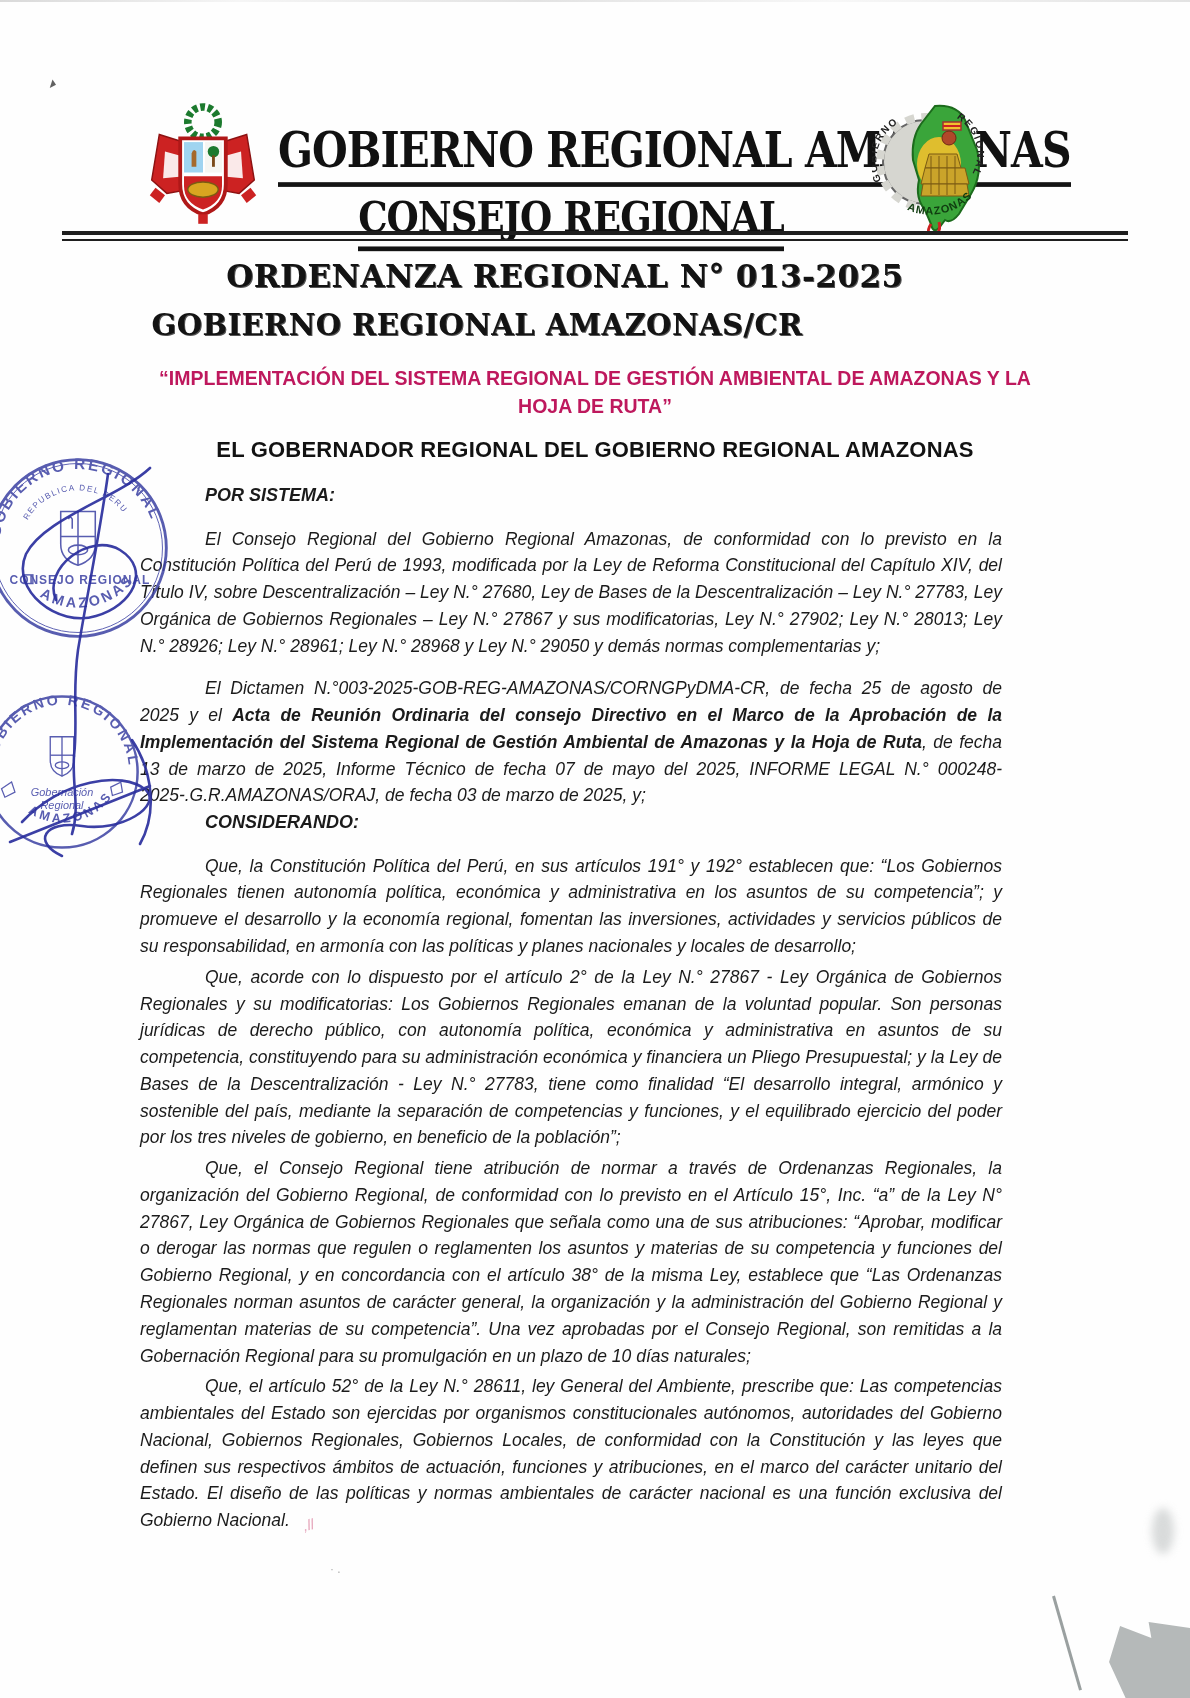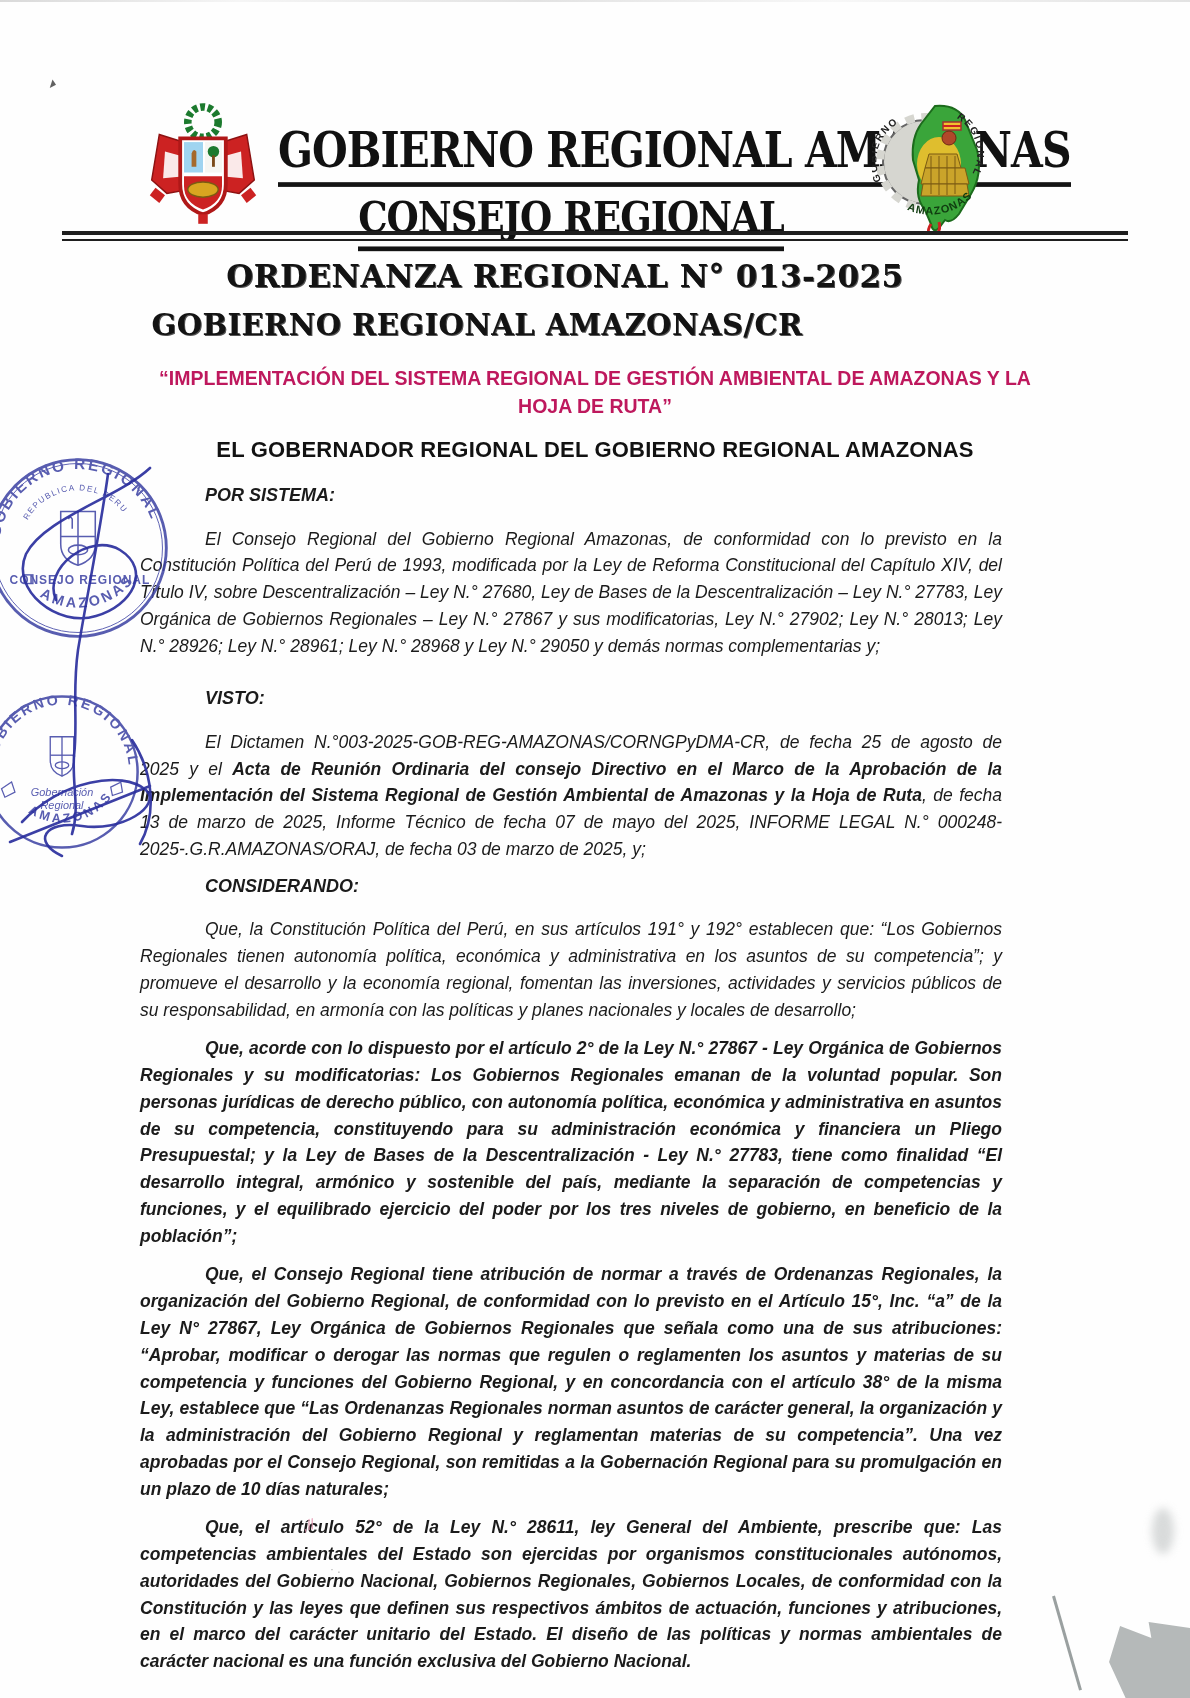--- a/index.html
+++ b/index.html
@@ -36,22 +36,22 @@
     font-weight:bold;font-size:19.5px;line-height:1.45;color:#be185d;}
   .issuer{position:absolute;left:0;top:437px;width:1190px;text-align:center;
     font-weight:bold;font-size:22px;letter-spacing:.2px;color:#121212;}
   
   .body-col{position:absolute;left:140px;top:482px;width:862px;
     font-style:italic;font-size:17.5px;line-height:1.53;text-align:justify;color:#1b1b1b;}
   .sec-heading{font-weight:bold;margin:0 0 0 65px;font-size:18px;}
   .para{margin:16px 0 0 0;text-indent:65px;}
   .para.first{}
   .gap-lg{margin-top:26px;}
-  .gap-md{margin-top:12px;font-weight:bold;}
-  .gap-sm{margin-top:10px;}
+  .gap-md{margin-top:4px;}
+  .gap-sm{margin-top:0;}
   .b{font-weight:bold;font-style:italic;}
   
   .stamp1{position:absolute;left:-18px;top:452px;width:192px;height:192px;opacity:.88;}
   .stamp2{position:absolute;left:-22px;top:688px;width:168px;height:168px;opacity:.88;}
   .signatures{position:absolute;left:0;top:440px;width:480px;height:440px;pointer-events:none;}
   
   .pink-mark{position:absolute;left:303px;top:1516px;color:#e29ab2;font-size:15px;font-style:italic;
     transform:rotate(-12deg);opacity:.85;}
   .gray-dots{position:absolute;left:330px;top:1562px;color:#9a9a9a;font-size:12px;opacity:.8;}
   .fold-shape{position:absolute;left:1098px;top:1598px;width:92px;height:100px;background:#b5b9b9;
@@ -139,21 +139,20 @@
   <div class="ordinance-subtitle">GOBIERNO REGIONAL AMAZONAS/CR</div>
 
   <div class="subject">“IMPLEMENTACIÓN DEL SISTEMA REGIONAL DE GESTIÓN AMBIENTAL DE AMAZONAS Y LA HOJA DE RUTA”</div>
 
   <div class="issuer">EL GOBERNADOR REGIONAL DEL GOBIERNO REGIONAL AMAZONAS</div>
 
   <div class="body-col">
     <p class="sec-heading">POR SISTEMA:</p>
     <p class="para first">El Consejo Regional del Gobierno Regional Amazonas, de conformidad con lo previsto en la Constitución Política del Perú de 1993, modificada por la Ley de Reforma Constitucional del Capítulo XIV, del Título IV, sobre Descentralización – Ley N.° 27680, Ley de Bases de la Descentralización – Ley N.° 27783, Ley Orgánica de Gobiernos Regionales – Ley N.° 27867 y sus modificatorias, Ley N.° 27902; Ley N.° 28013; Ley N.° 28926; Ley N.° 28961; Ley N.° 28968 y Ley N.° 29050 y demás normas complementarias y;</p>
 
-    <p class="sec-heading gap-lg">VISTO:</p>
     <p class="para first"><span>El Dictamen N.°003-2025-GOB-REG-AMAZONAS/CORNGPyDMA-CR, de fecha 25 de agosto de 2025 y el </span><span class="b">Acta de Reunión Ordinaria del consejo Directivo en el Marco de la Aprobación de la Implementación del Sistema Regional de Gestión Ambiental de Amazonas y la Hoja de Ruta</span><span>, de fecha 13 de marzo de 2025, Informe Técnico de fecha 07 de mayo del 2025, INFORME LEGAL N.° 000248-2025-.G.R.AMAZONAS/ORAJ, de fecha 03 de marzo de 2025, y;</span></p>
 
     <p class="sec-heading gap-sm">CONSIDERANDO:</p>
     <p class="para first">Que, la Constitución Política del Perú, en sus artículos 191° y 192° establecen que: “Los Gobiernos Regionales tienen autonomía política, económica y administrativa en los asuntos de su competencia”; y promueve el desarrollo y la economía regional, fomentan las inversiones, actividades y servicios públicos de su responsabilidad, en armonía con las políticas y planes nacionales y locales de desarrollo;</p>
     <p class="para gap-md">Que, acorde con lo dispuesto por el artículo 2° de la Ley N.° 27867 - Ley Orgánica de Gobiernos Regionales y su modificatorias: Los Gobiernos Regionales emanan de la voluntad popular. Son personas jurídicas de derecho público, con autonomía política, económica y administrativa en asuntos de su competencia, constituyendo para su administración económica y financiera un Pliego Presupuestal; y la Ley de Bases de la Descentralización - Ley N.° 27783, tiene como finalidad “El desarrollo integral, armónico y sostenible del país, mediante la separación de competencias y funciones, y el equilibrado ejercicio del poder por los tres niveles de gobierno, en beneficio de la población”;</p>
     <p class="para gap-md">Que, el Consejo Regional tiene atribución de normar a través de Ordenanzas Regionales, la organización del Gobierno Regional, de conformidad con lo previsto en el Artículo 15°, Inc. “a” de la Ley N° 27867, Ley Orgánica de Gobiernos Regionales que señala como una de sus atribuciones: “Aprobar, modificar o derogar las normas que regulen o reglamenten los asuntos y materias de su competencia y funciones del Gobierno Regional, y en concordancia con el artículo 38° de la misma Ley, establece que “Las Ordenanzas Regionales norman asuntos de carácter general, la organización y la administración del Gobierno Regional y reglamentan materias de su competencia”. Una vez aprobadas por el Consejo Regional, son remitidas a la Gobernación Regional para su promulgación en un plazo de 10 días naturales;</p>
     <p class="para gap-md">Que, el artículo 52° de la Ley N.° 28611, ley General del Ambiente, prescribe que: Las competencias ambientales del Estado son ejercidas por organismos constitucionales autónomos, autoridades del Gobierno Nacional, Gobiernos Regionales, Gobiernos Locales, de conformidad con la Constitución y las leyes que definen sus respectivos ámbitos de actuación, funciones y atribuciones, en el marco del carácter unitario del Estado. El diseño de las políticas y normas ambientales de carácter nacional es una función exclusiva del Gobierno Nacional.</p>
   </div>
 
   <svg class="stamp1" viewBox="0 0 200 200">

